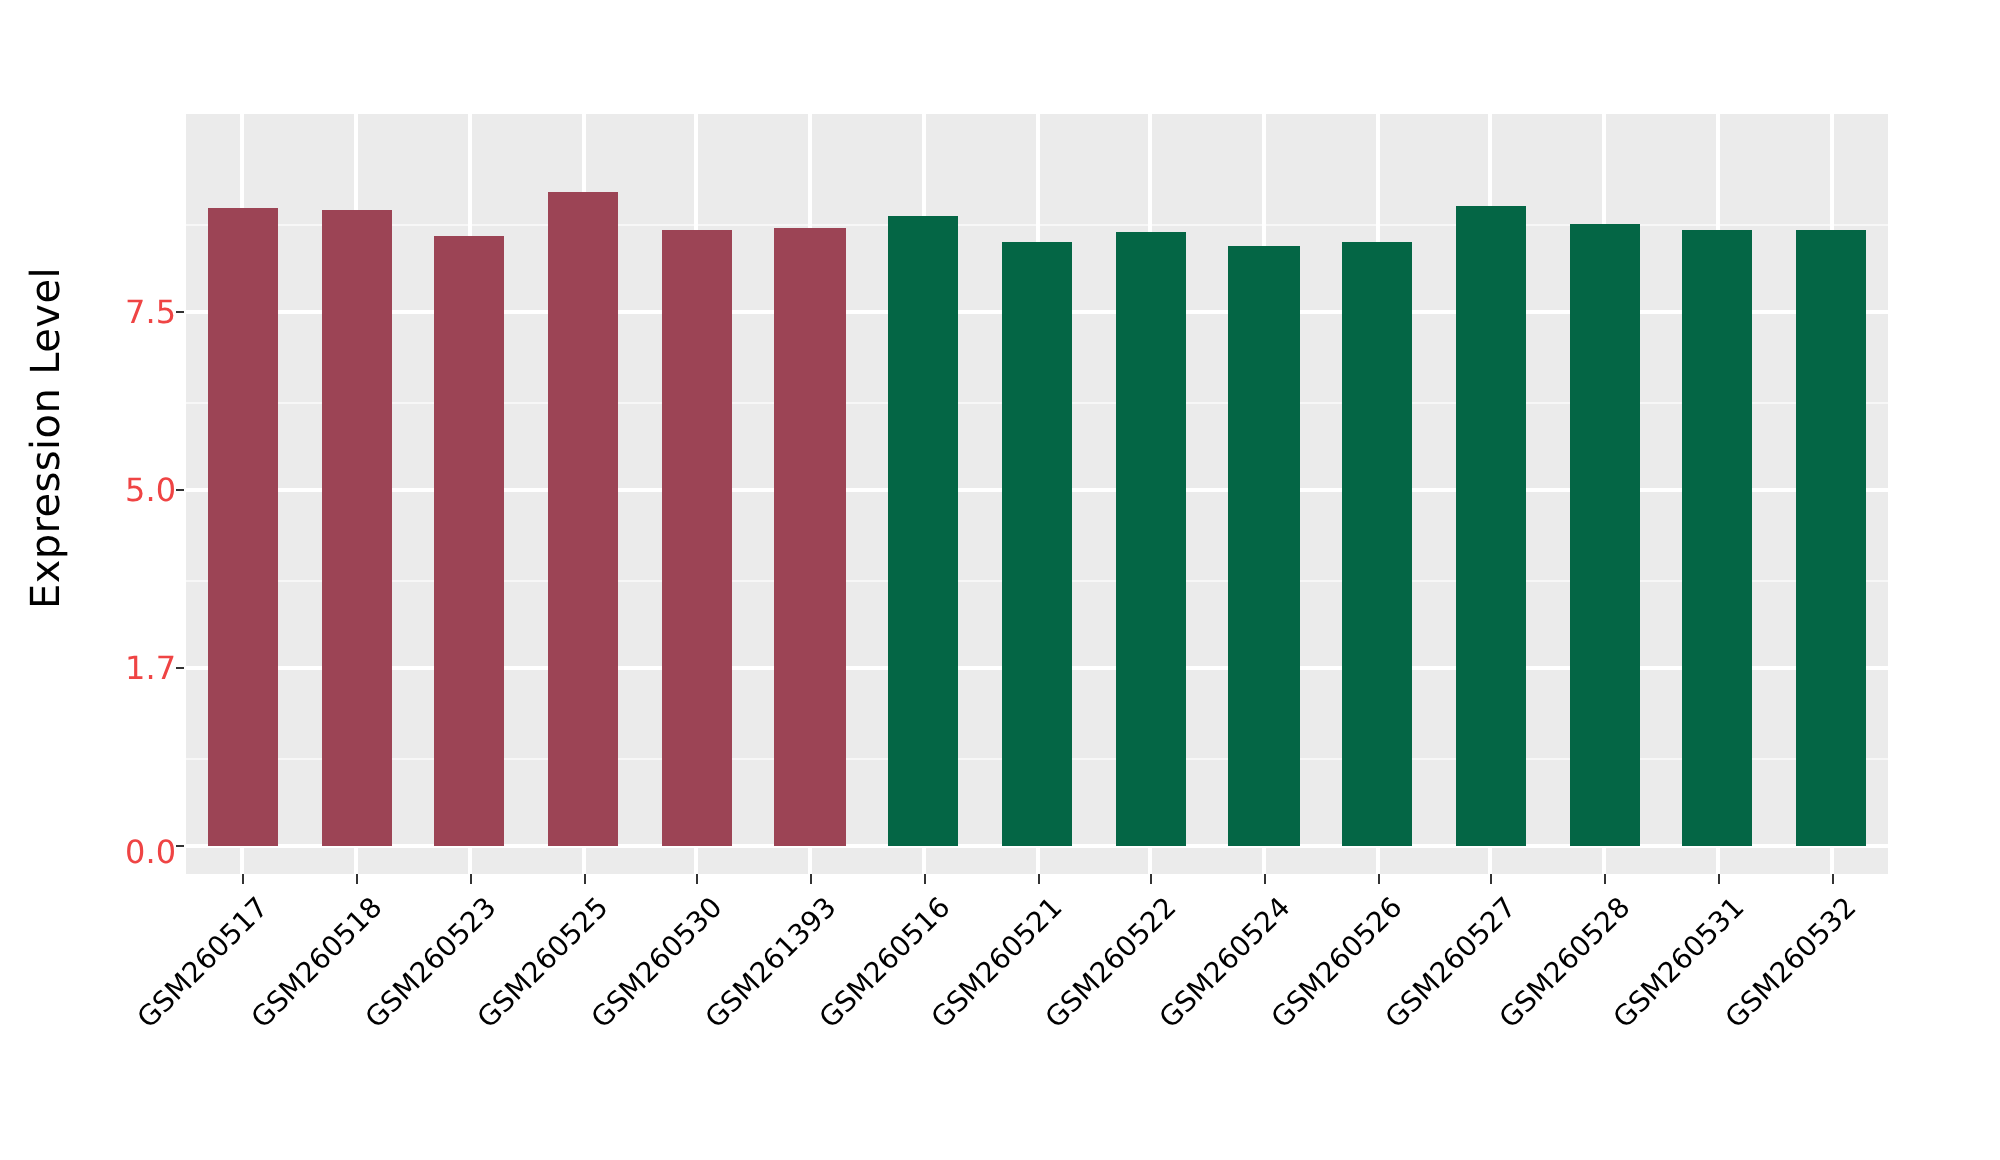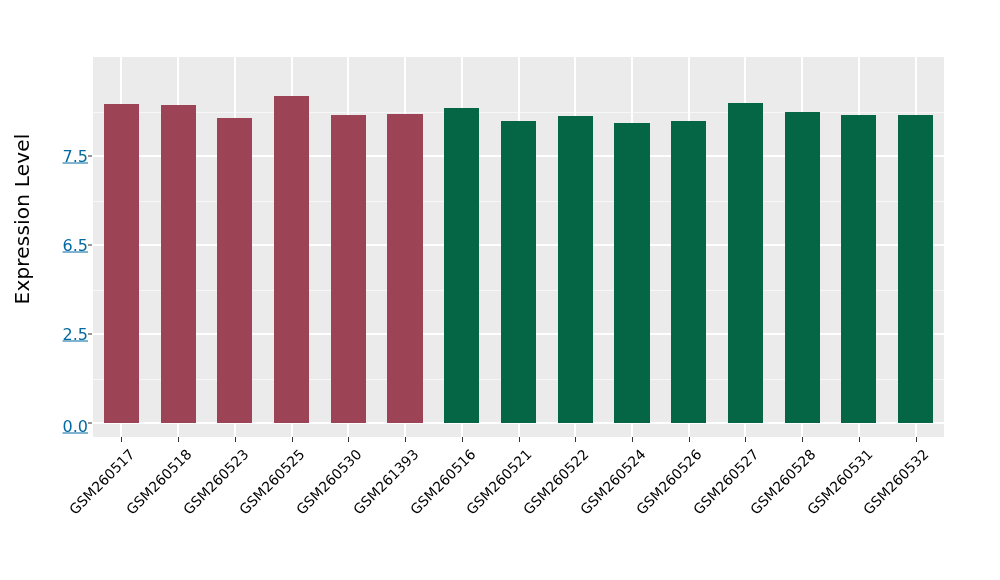--- a/index.html
+++ b/index.html
@@ -40,24 +40,23 @@
     letter-spacing: 0.2px;
   }
 
   
   .ytick-label {
     position: absolute;
     right: 0px;
     width: 42px;
     text-align: right;
     font-size: 16px;
-    color: #0369a1;
+    color: #ef4444;
     transform: translateY(-50%);
     white-space: nowrap;
-    text-decoration: underline;
   }
   #y-tick-labels {
     position: absolute;
     left: 44px;
     top: 0;
     width: 44px;
     height: 580px;
   }
   .ytick-mark {
     position: absolute;
@@ -133,22 +132,22 @@
 <body>
 
 <div id="figure">
 
   <div id="y-axis-title">
     <span>Expression Level</span>
   </div>
 
   <div id="y-tick-labels">
       <div class="ytick-label" style="top: 426px;">0.0</div>
-      <div class="ytick-label" style="top: 334.111px;">2.5</div>
-      <div class="ytick-label" style="top: 245.222px;">6.5</div>
+      <div class="ytick-label" style="top: 334.111px;">1.7</div>
+      <div class="ytick-label" style="top: 245.222px;">5.0</div>
       <div class="ytick-label" style="top: 156.333px;">7.5</div>
     </div>
 
   <div id="panel">
       <div class="grid-minor-h" style="top: 321.556px;"></div>
       <div class="grid-minor-h" style="top: 232.667px;"></div>
       <div class="grid-minor-h" style="top: 143.778px;"></div>
       <div class="grid-minor-h" style="top: 54.8889px;"></div>
       <div class="grid-major-h" style="top: 365px;"></div>
       <div class="grid-major-h" style="top: 276.111px;"></div>

